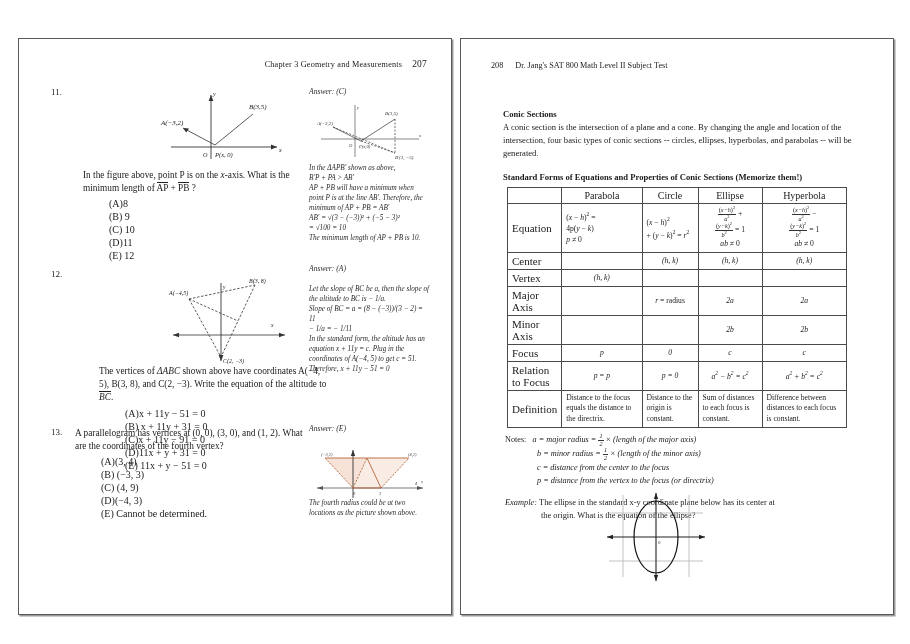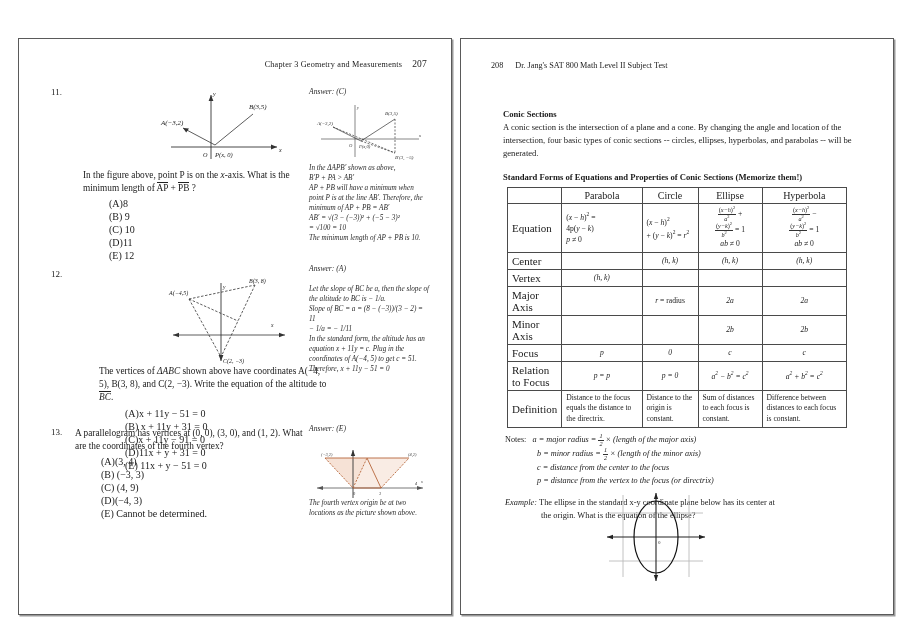--- a/index.html
+++ b/index.html
@@ -285,21 +285,21 @@
           <line x1="72" y1="46" x2="100" y2="16" stroke="#b5653a" stroke-width="0.9" stroke-dasharray="2,1.4"></line>
           <text x="12" y="14" font-family="Liberation Serif, serif" font-size="4.4" fill="#444">(−3,2)</text>
           <text x="99" y="14" font-family="Liberation Serif, serif" font-size="4.4" fill="#444">(4,2)</text>
           <text x="44" y="53" font-family="Liberation Serif, serif" font-size="4.4" fill="#444">0</text>
           <text x="70" y="53" font-family="Liberation Serif, serif" font-size="4.4" fill="#444">3</text>
           <text x="106" y="43" font-family="Liberation Serif, serif" font-size="4.4" fill="#444">4</text>
           <text x="112" y="41" font-family="Liberation Serif, serif" font-size="4.2" font-style="italic" fill="#444">x</text>
         </svg>
       </div>
       <div>
-        <div>The fourth vertex origin be at two</div>
+        <div>The fourth radius could be at two</div>
         <div>locations as the picture shown above.</div>
       </div>
     </div>
 
    </div>
   </div>
 
   <div class="page" id="page-right">
    <div class="pg-inner">
 

